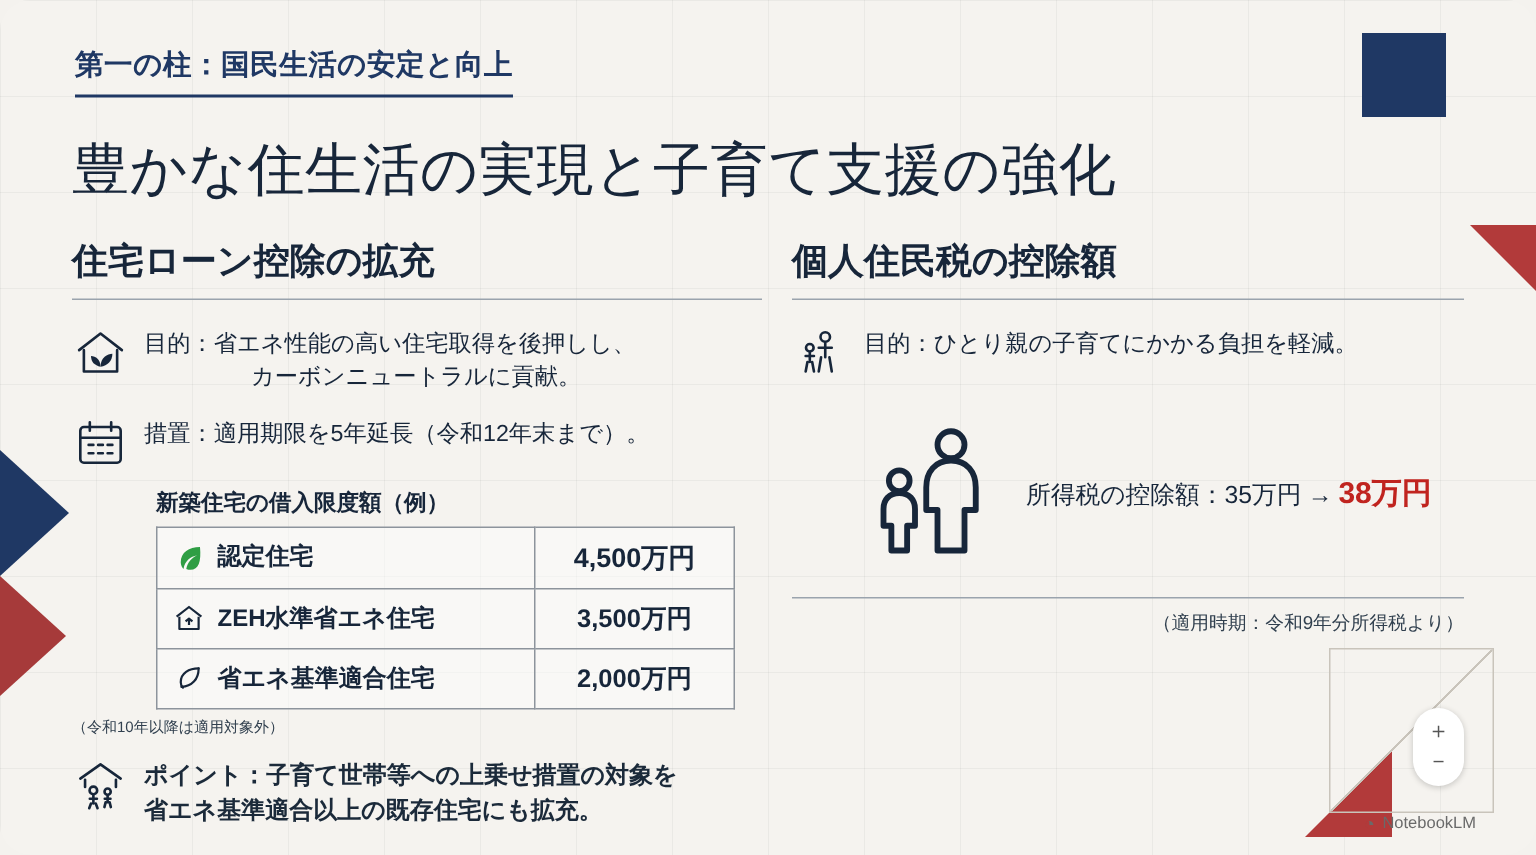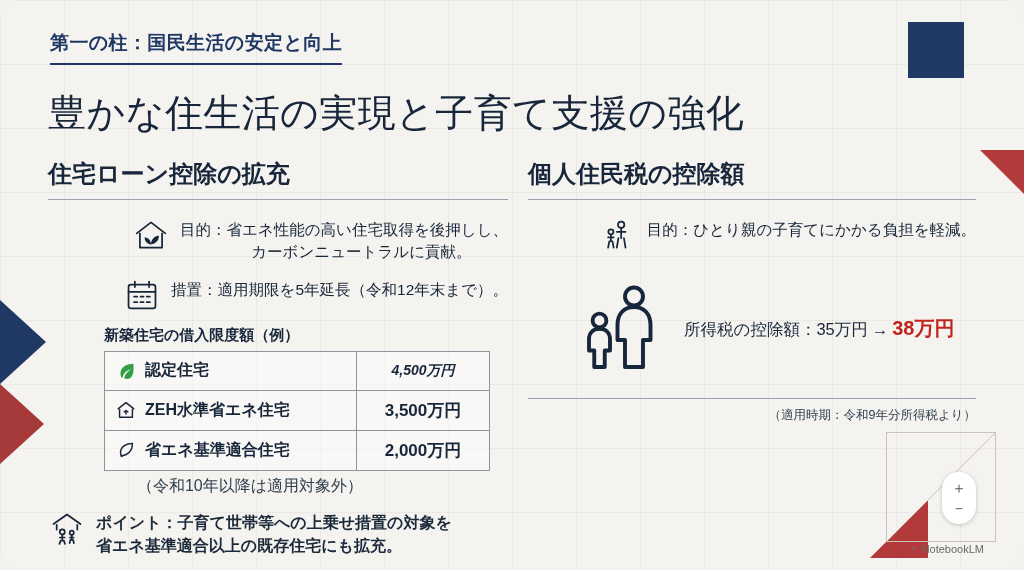--- a/index.html
+++ b/index.html
@@ -58,43 +58,43 @@
   .col-right { left:528px; top:158px; width:448px; }
 
   .sec-head {
     font-size:24px; font-weight:700; color:#17263a;
     padding-bottom:9px; border-bottom:1.5px solid #9aa3ad;
     margin:0 0 16px 0;
     font-family:Liberation Serif, serif;
   }
   .col-right .sec-head { border-bottom-color:#9aa3ad; }
 
-  .row { display:flex; align-items:flex-start; gap:10px; margin-bottom:12px;justify-content:flex-end; }
+  .row { display:flex; align-items:flex-start; gap:10px; margin-bottom:12px; }
   .ico { flex:0 0 auto; width:38px; height:38px; color:#17263a; }
   .ico svg { display:block; width:100%; height:100%; }
   .row-txt { font-size:15.5px; line-height:1.45; padding-top:3px; color:#17263a; }
   .row-txt .l2 { display:block; padding-left:4.6em; }
 
   .tbl-cap { font-size:15px; font-weight:700; margin:10px 0 6px 56px; color:#17263a; }
   table.housing {
     margin-left:56px; border-collapse:collapse; width:386px;
     background:rgba(255,255,255,0.45);
   }
   table.housing td {
     border:1px solid #8d949c; padding:8px 10px;
     font-size:16px; color:#17263a;
   }
   table.housing td.name { width:252px;font-weight:bold; }
   table.housing td.val { text-align:center; font-weight:700; font-size:17px; }
-  table.housing tr:first-child td.val { font-size:14px;font-style:italic; }
+  table.housing tr:first-child td.val { font-size:18px; }
   .cell-in { display:flex; align-items:center; gap:8px; }
   .mini { width:22px; height:22px; flex:0 0 auto; }
   .mini svg { display:block; width:100%; height:100%; }
 
-  .note-right { text-align:center; font-size:16px; margin:5px 56px 0 0; color:#31404f; }
+  .note-right { text-align:left; font-size:10px; margin:5px 56px 0 0; color:#31404f; }
 
   .point { display:flex; gap:10px; margin-top:12px; align-items:flex-start; }
   .point .ptxt { font-size:16px; font-weight:700; line-height:1.45; padding-top:2px; }
   .point .ptxt .l2 { display:block; }
 
   
   .parent-block { display:flex; align-items:center; gap:14px; margin-top:26px; margin-left:46px; }
   .parent-ico { width:96px; height:96px; flex:0 0 auto; color:#17263a; }
   .parent-ico svg { width:100%; height:100%; display:block; }
   .ded-lines { display:flex; flex-direction:row; gap:14px; }

